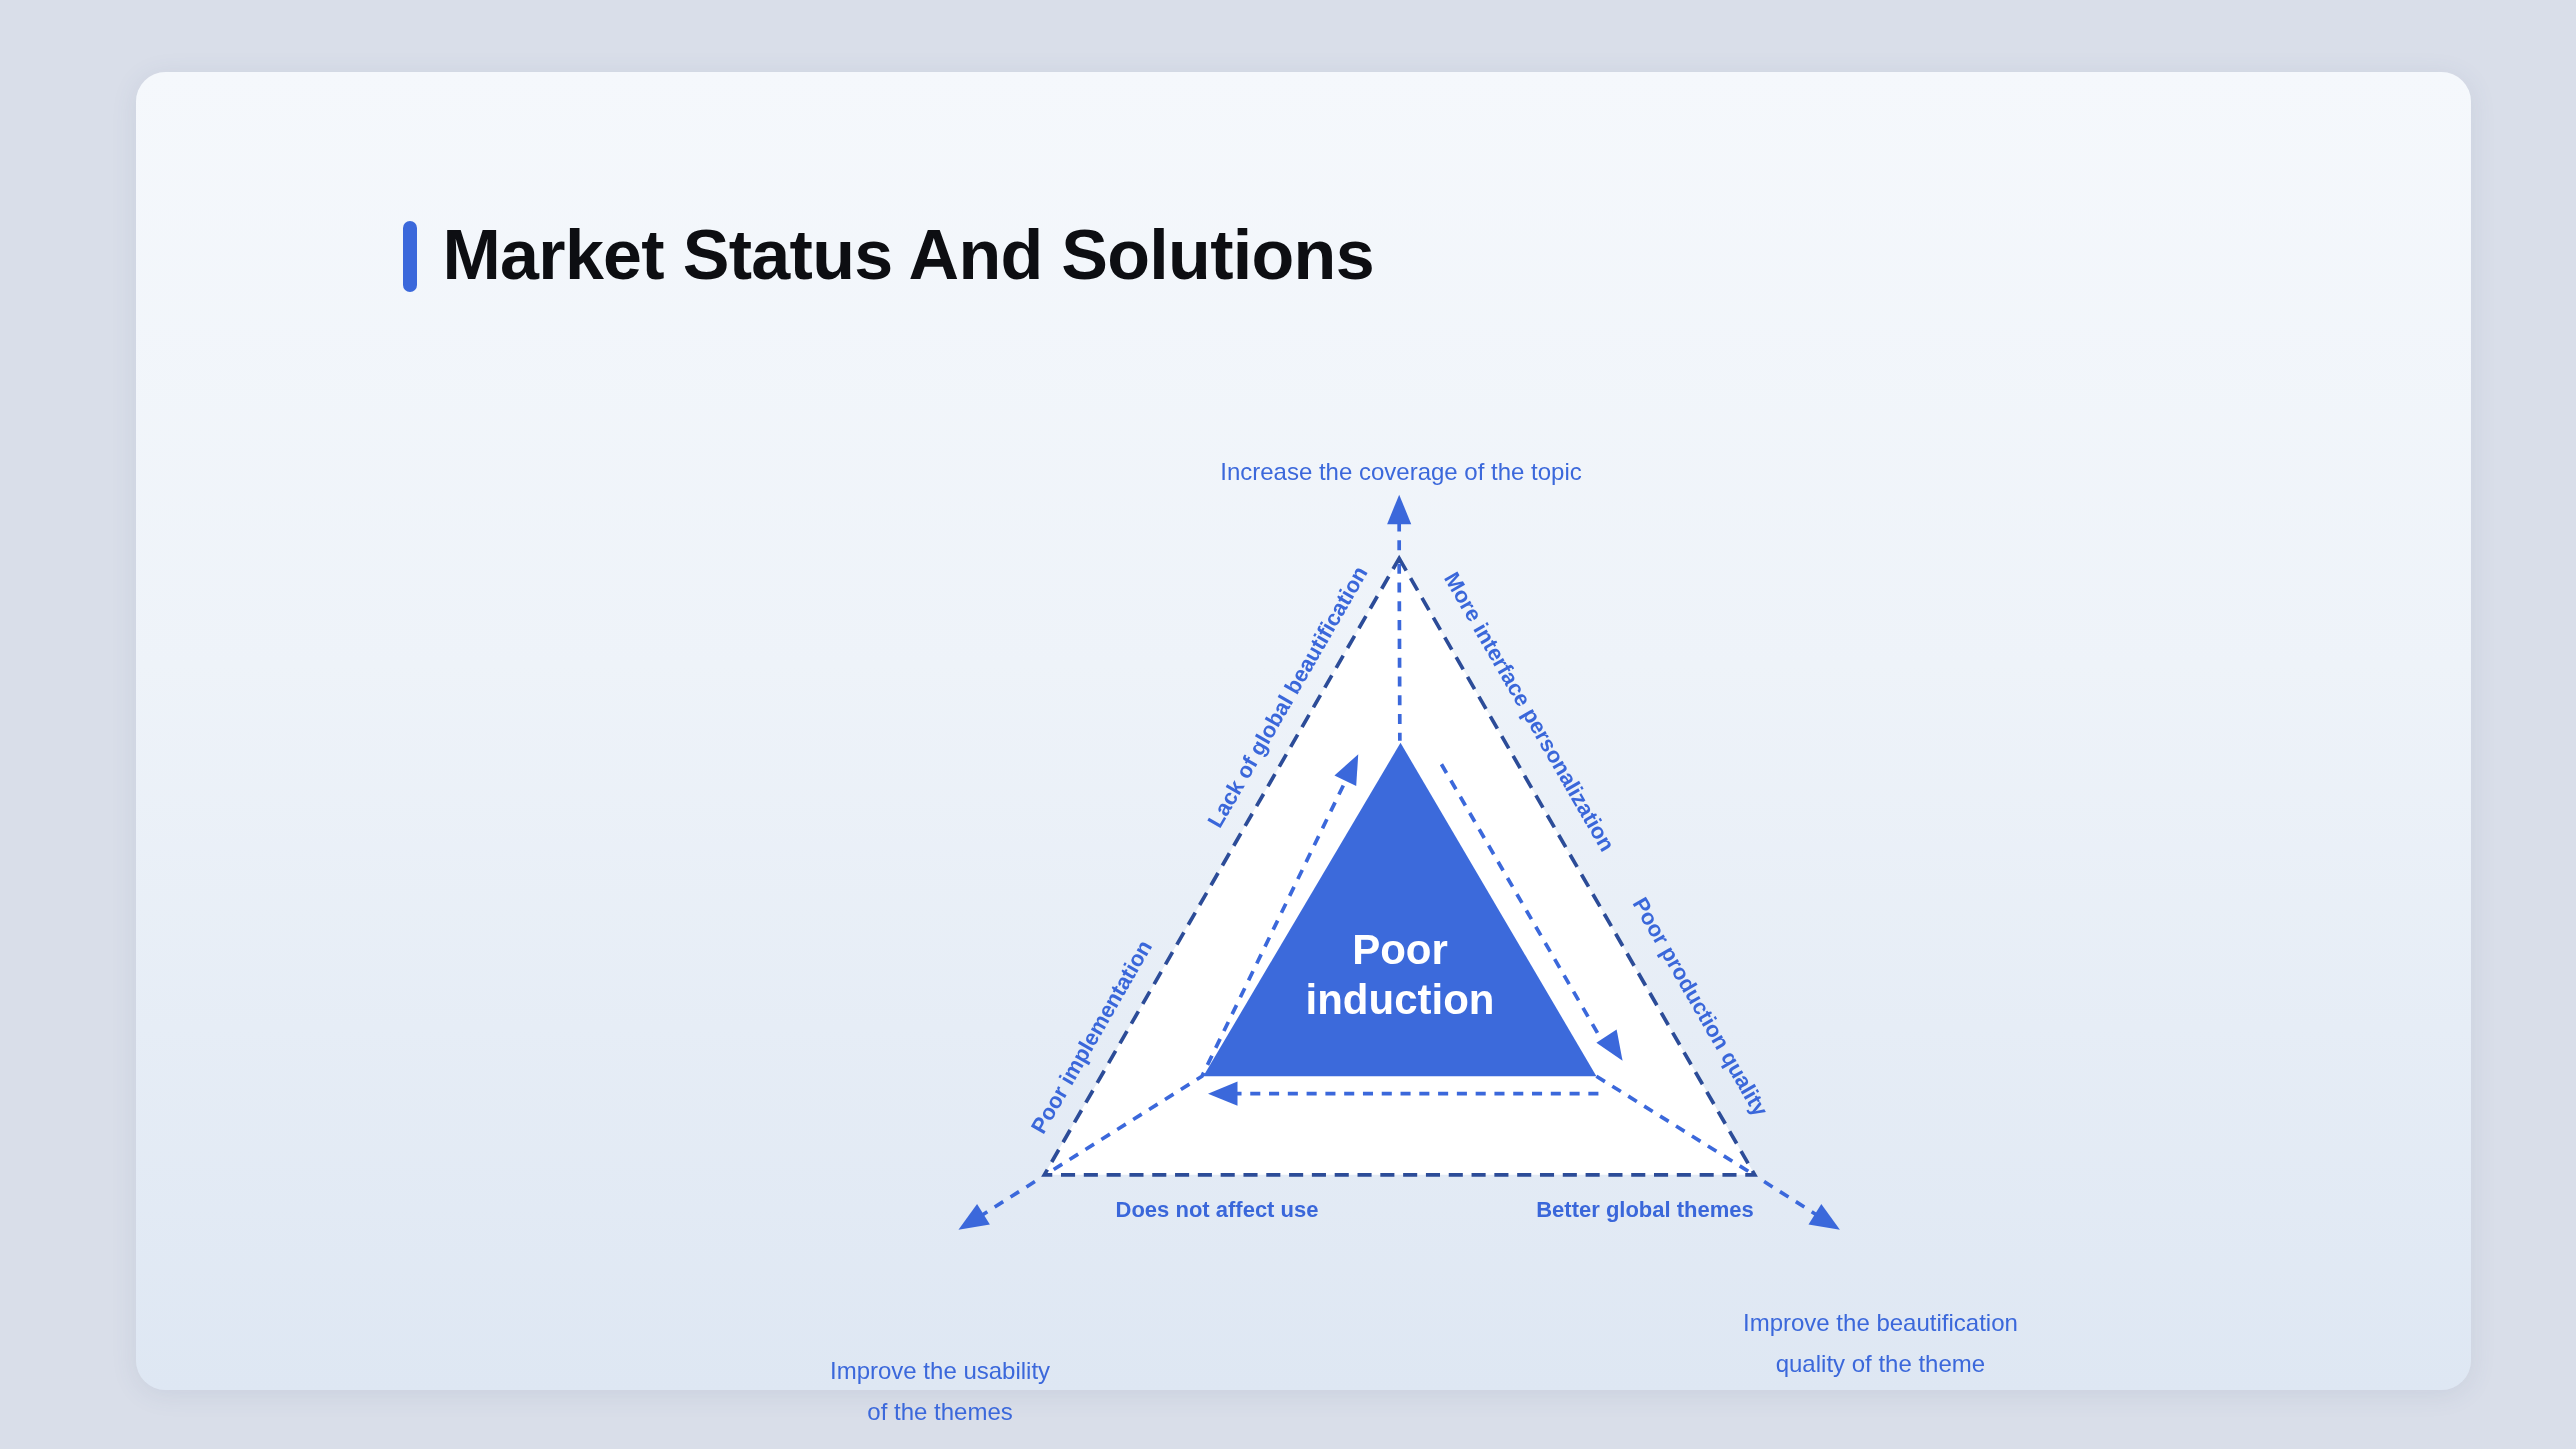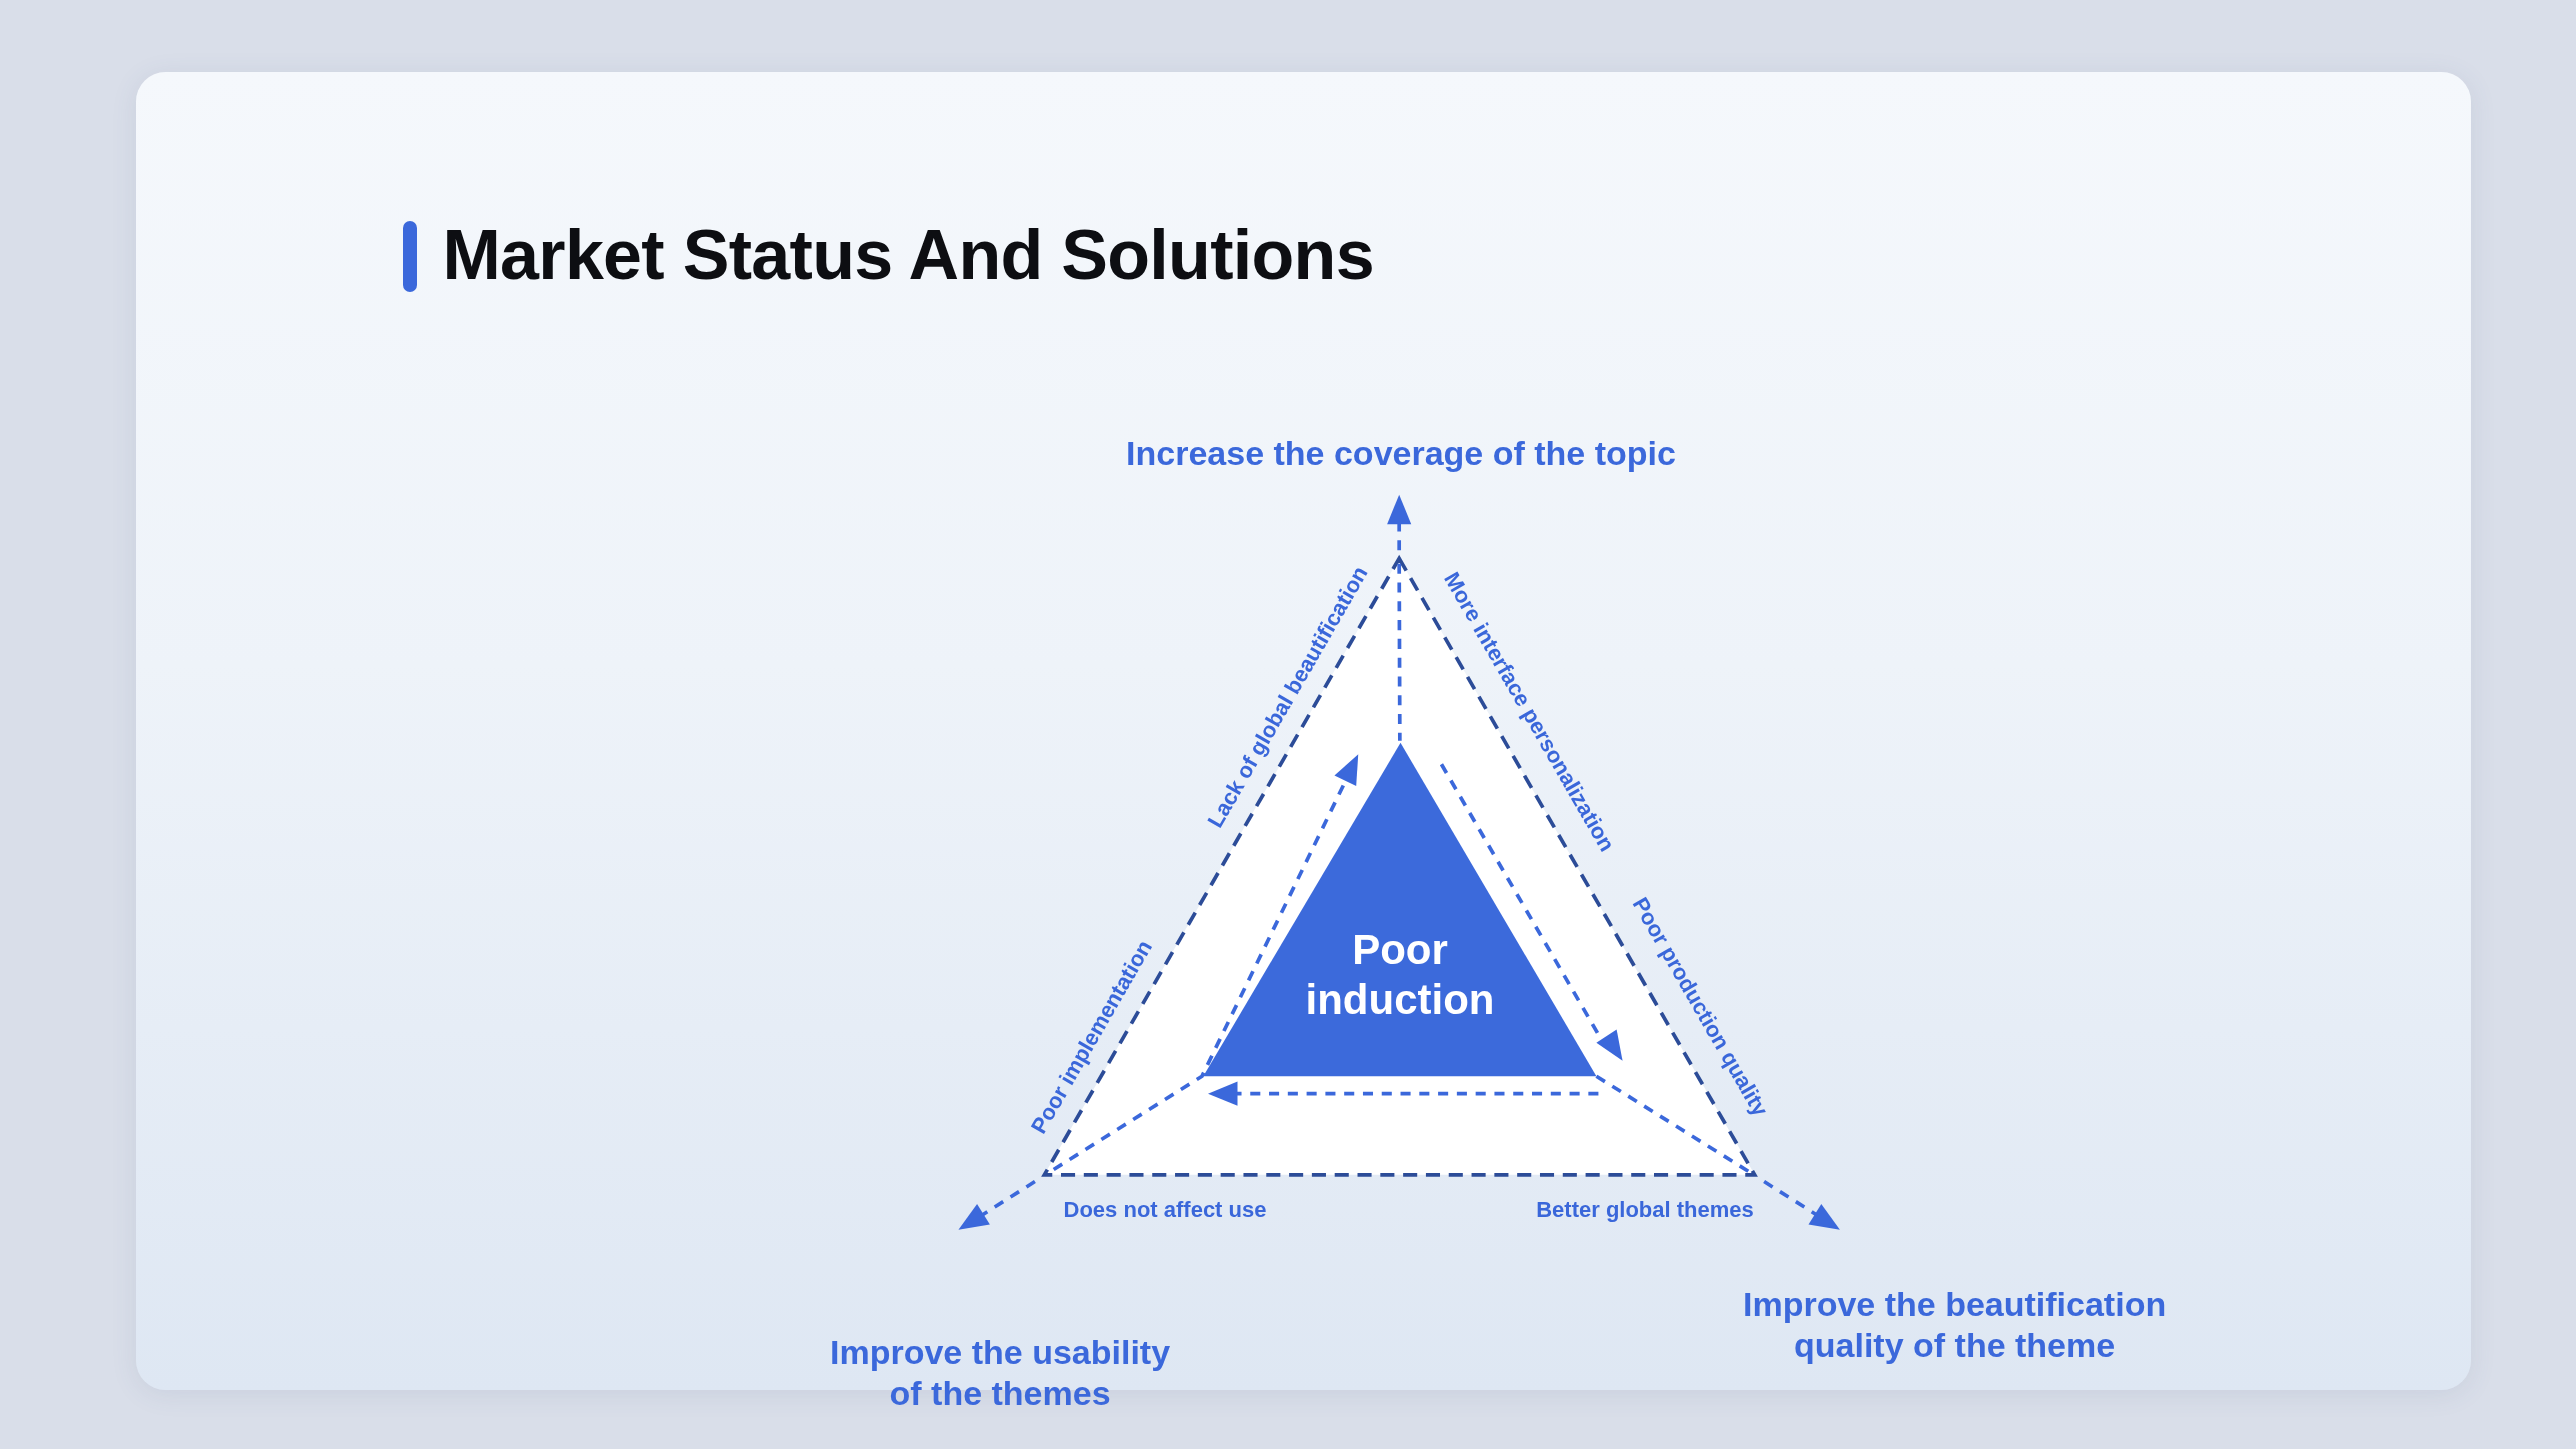--- a/index.html
+++ b/index.html
@@ -53,24 +53,25 @@
   }
   .diagram-svg {
     position: absolute;
     inset: 0;
     width: 2576px;
     height: 1449px;
   }
   .solution-label {
     position: absolute;
     color: #3B68DB;
-    font-size: 34px;
-    font-weight: 700;
+    font-size: 24px;
+    font-weight: 400;
     line-height: 41px;
     white-space: nowrap;
+    margin-top: 18px;
   }
   .solution-top {
     left: 1265px;
     top: 381px;
     transform: translate(-50%, -50%);
     text-align: center;
   }
   .solution-bl { left: 694px; top: 1260px; text-align: center; }
   .solution-br { left: 1607px; top: 1212px; text-align: center; }
   .goal-label {
@@ -89,21 +90,21 @@
     position: absolute;
     color: #3A67DA;
     font-size: 22px;
     font-weight: 600;
     white-space: nowrap;
   }
   .issue-left-upper  { left: 1152px; top: 625px;  transform: translate(-50%,-50%) rotate(-60deg); }
   .issue-left-lower  { left: 956px; top: 965px; transform: translate(-50%,-50%) rotate(-60deg); }
   .issue-right-upper { left: 1393px; top: 640px;  transform: translate(-50%,-50%) rotate(60deg); }
   .issue-right-lower { left: 1564px; top: 935px; transform: translate(-50%,-50%) rotate(60deg); }
-  .issue-bottom-left  { left: 1029px; top: 1138px; transform: translate(-50%,-50%); }
+  .issue-bottom-left  { left: 1081px; top: 1138px; transform: translate(-50%,-50%); }
   .issue-bottom-right { left: 1509px; top: 1138px; transform: translate(-50%,-50%); }
 </style>
 </head>
 <body>
 
 <div class="stage">
 
   <div class="card">
 
     <div class="header">

